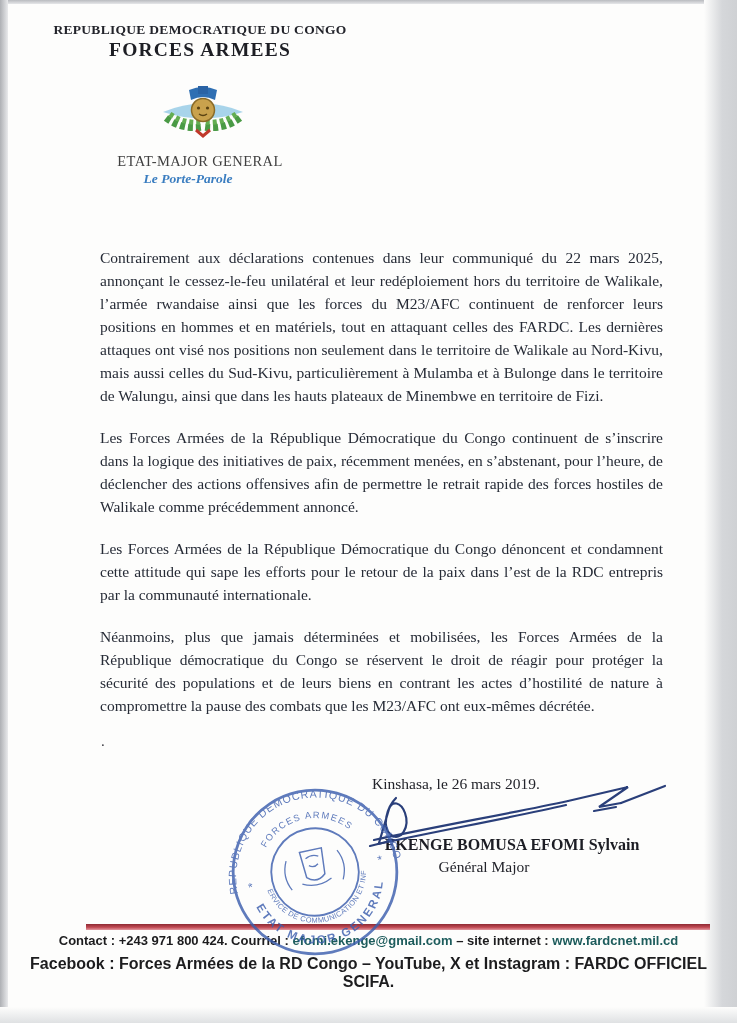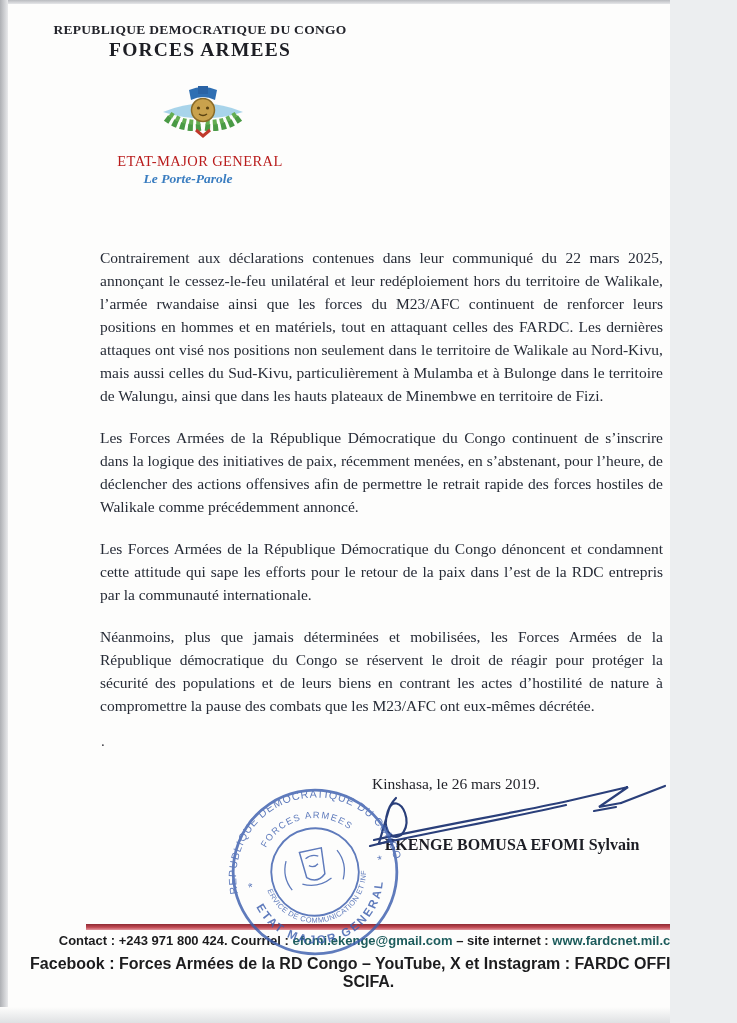--- a/index.html
+++ b/index.html
@@ -1,31 +1,31 @@
 <!DOCTYPE html>
 <html><head>
 <meta charset="utf-8">
 <style>
   html,body{margin:0;padding:0;background:#eceef0;}
-  .photo{position:relative;width:670px;height:1023px;background:#fdfdfc;overflow:hidden;
+  .photo{position:relative;width:737px;height:1023px;background:#fdfdfc;overflow:hidden;
          font-family:"Liberation Serif",serif;}
   
   .edge{position:absolute;z-index:1;}
   .edge-top{left:0;top:0;width:737px;height:4px;background:linear-gradient(#b9bbbf,#e6e7e9);}
   .edge-left{left:0;top:0;width:8px;height:1023px;background:linear-gradient(90deg,#aeb0b4,#e9eaec);}
   .edge-right{left:704px;top:0;width:33px;height:1023px;background:linear-gradient(90deg,#fdfdfc,#d5d7da 55%,#cfd1d4);}
   .edge-bottom{left:0;top:1007px;width:737px;height:16px;background:linear-gradient(#fdfdfc,#dfe1e3);}
 
   .hdr{position:absolute;left:20px;top:0;width:360px;text-align:center;z-index:2;}
   .hdr-country{position:absolute;left:0;top:22px;width:360px;font-size:13.5px;font-weight:bold;
                letter-spacing:.3px;color:#23242b;}
   .hdr-org{position:absolute;left:0;top:39px;width:360px;font-size:19.5px;font-weight:bold;
            letter-spacing:1.2px;color:#1d1e24;}
   .emblem{position:absolute;left:160px;top:80px;width:86px;height:64px;z-index:2;}
-  .hdr-unit{position:absolute;left:0;top:153px;width:360px;font-size:14.5px;color:#b91c1c;letter-spacing:.4px;}
+  .hdr-unit{position:absolute;left:0;top:153px;width:360px;font-size:14.5px;color:#404040;letter-spacing:.4px;}
   .hdr-role{position:absolute;left:-12px;top:171px;width:360px;font-size:13.5px;font-style:italic;
             font-weight:bold;color:#3a7dc0;}
 
   .title{position:absolute;left:0;top:203px;width:737px;text-align:center;font-size:17.5px;
          font-weight:bold;color:#14151b;letter-spacing:.4px;z-index:2;}
 
   .body-text{position:absolute;left:100px;top:246px;width:563px;z-index:2;color:#262b36;}
   .body-text p{margin:0 0 19px 0;font-size:15.5px;line-height:23px;text-align:justify;}
 
   .stray{position:absolute;left:101px;top:733px;font-size:15px;color:#3a3a40;z-index:2;}
@@ -100,20 +100,21 @@
       <path d="M16,60 C80,46 150,34 210,21"></path>
       <path d="M20,64 C84,50 152,38 208,25"></path>
       <path d="M210,21 L270,7 L241,27 L263,23"></path>
       <path d="M263,23 L307,6"></path>
       <path d="M236,31 L258,27"></path>
     </g>
   </svg>
 
   <div class="sign-block">
     <div class="sign-name">EKENGE BOMUSA EFOMI Sylvain</div>
+    <div class="sign-rank">Général Major</div>
   </div>
 
   <svg class="stamp" viewBox="0 0 200 200">
     <defs>
       <path id="st-ot" d="M 14,106 A 86,86 0 1 1 186,106"></path>
       <path id="st-ob" d="M 30,122 A 72,72 0 0 0 170,122"></path>
       <path id="st-it" d="M 40,102 A 60,60 0 1 1 160,102"></path>
       <path id="st-ib" d="M 46,110 A 55,55 0 0 0 154,110"></path>
     </defs>
     <g stroke="#3d5fae" fill="none">

